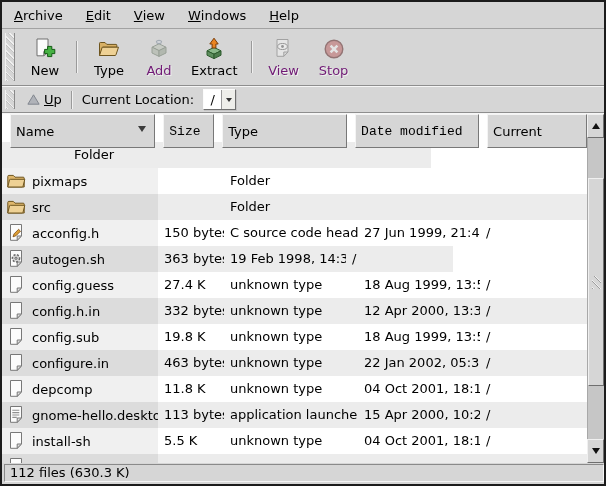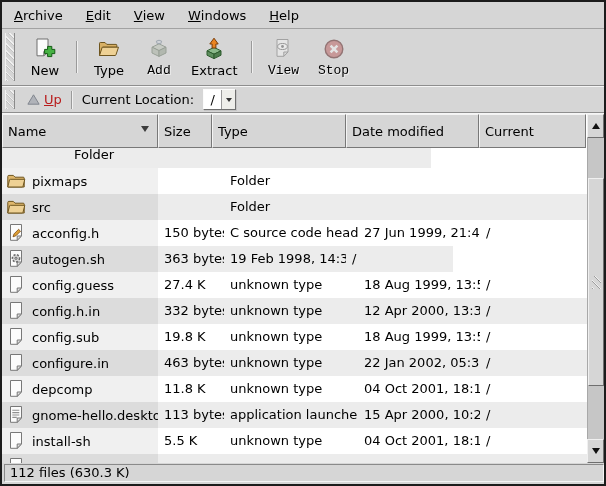--- a/index.html
+++ b/index.html
@@ -21,40 +21,40 @@
   
   .toolbar { height:56px; flex:0 0 56px; display:flex; align-items:center; background:#d6d6d6; }
   .grip { width:10px; border-left:1px solid #f2f2f2; border-right:1px solid #8a8a8a;
     background:repeating-linear-gradient(45deg,#c2c2c2 0 1px,#f0f0f0 1px 2px,#d6d6d6 2px 5px); margin:0 5px 0 3px; }
   .grip.tall { height:48px; }
   .grip.short { height:19px; }
   .tb-buttons { display:flex; align-items:center; height:100%; }
   .tb-btn { min-width:50px; padding:2px 7px 1px 7px; display:flex; flex-direction:column; align-items:center; gap:2px; }
   .tb-btn .tb-icon { width:24px; height:24px; }
   .tb-btn .tb-label { font-size:13px; line-height:15px; }
-  .tb-btn.disabled .tb-label { color:#000000; text-shadow:1px 1px 0 #f0f0f0;font-family:Liberation Mono, monospace; }
+  .tb-btn.disabled .tb-label { color:#701a75; text-shadow:1px 1px 0 #f0f0f0; }
   .tb-sep { width:2px; height:32px; background:#9a9a9a; border-right:1px solid #f0f0f0; margin:0 6px; }
   .hsep { flex:0 0 2px; height:2px; background:#8e8e8e; border-bottom:1px solid #f6f6f6; }
   
   .locbar { height:25px; flex:0 0 25px; display:flex; align-items:center; background:#d6d6d6; }
-  .up-btn { display:flex; align-items:center; gap:3px; padding:0 6px; color:#b91c1c; }
+  .up-btn { display:flex; align-items:center; gap:3px; padding:0 6px; color:#000000; }
   .up-btn svg { width:15px; height:15px; opacity:.8; }
   .loc-sep { width:2px; height:18px; background:#9a9a9a; border-right:1px solid #f0f0f0; margin:0 7px 0 3px; }
   .loc-label { margin:0 9px 0 2px; }
   .combo { height:21px; display:flex; align-items:center; background:#eeeeea;
     border:1px solid; border-color:#fbfbfb #6f6f6f #6f6f6f #fbfbfb; box-shadow:1px 1px 0 #c4c4c4; }
   .combo-value { width:17px; text-align:center; background:#fff; align-self:stretch; display:flex; align-items:center; justify-content:center; }
   .combo-arrow-box { width:14px; align-self:stretch; display:flex; align-items:center; justify-content:center; border-left:1px solid #9a9a9a; }
   .combo-arrow { width:0; height:0; border:3.5px solid transparent; border-top:4.5px solid #333; margin-top:4px; }
   
   .table-area { flex:0 0 349px; height:349px; position:relative; background:#fff; overflow:hidden; }
   .header-row { display:flex; width:585px; height:28px; }
   .hcell { height:28px; background:#d6d6d6; border:1px solid; border-color:#f4f4f4 #787878 #787878 #f4f4f4;
-    display:flex; align-items:center; padding:16px 5px; position:relative; overflow:hidden; white-space:nowrap; }
-  .col-0 { width:156px; } .col-1 { width:54px; } .col-2 { width:134px; } .col-3 { width:133px; } .col-4 { width:107px; }
+    display:flex; align-items:center; padding:16px 5px; position:relative; overflow:hidden; white-space:nowrap;margin-left:8px; }
+  .col-0 { width:156px; } .col-1 { width:54px;font-family:Liberation Mono, monospace; } .col-2 { width:134px; } .col-3 { width:133px;font-family:Liberation Mono, monospace; } .col-4 { width:107px; }
   .sort-arrow { position:absolute; right:8px; top:11px; width:0; height:0; border:4px solid transparent; border-top:6px solid #3c3c3c; }
   .file-list { width:585px; }
   .row { display:flex; width:585px; height:26px; white-space:nowrap; }
   .row > div { height:26px; overflow:hidden; }
   .cell-name { width:156px; display:flex; align-items:center; padding-left:4px; gap:6px; background:#f0f0f0; }
   .cell-size { width:66px; line-height:26px; padding-left:6px; }
   .cell-type { width:134px; line-height:26px; padding-left:6px; }
   .cell-date { width:122px; line-height:26px; padding-left:6px; }
   .cell-loc  { width:107px; line-height:26px; padding-left:6px; }
   .row .row-icon { width:20px; height:20px; flex:0 0 20px; }

